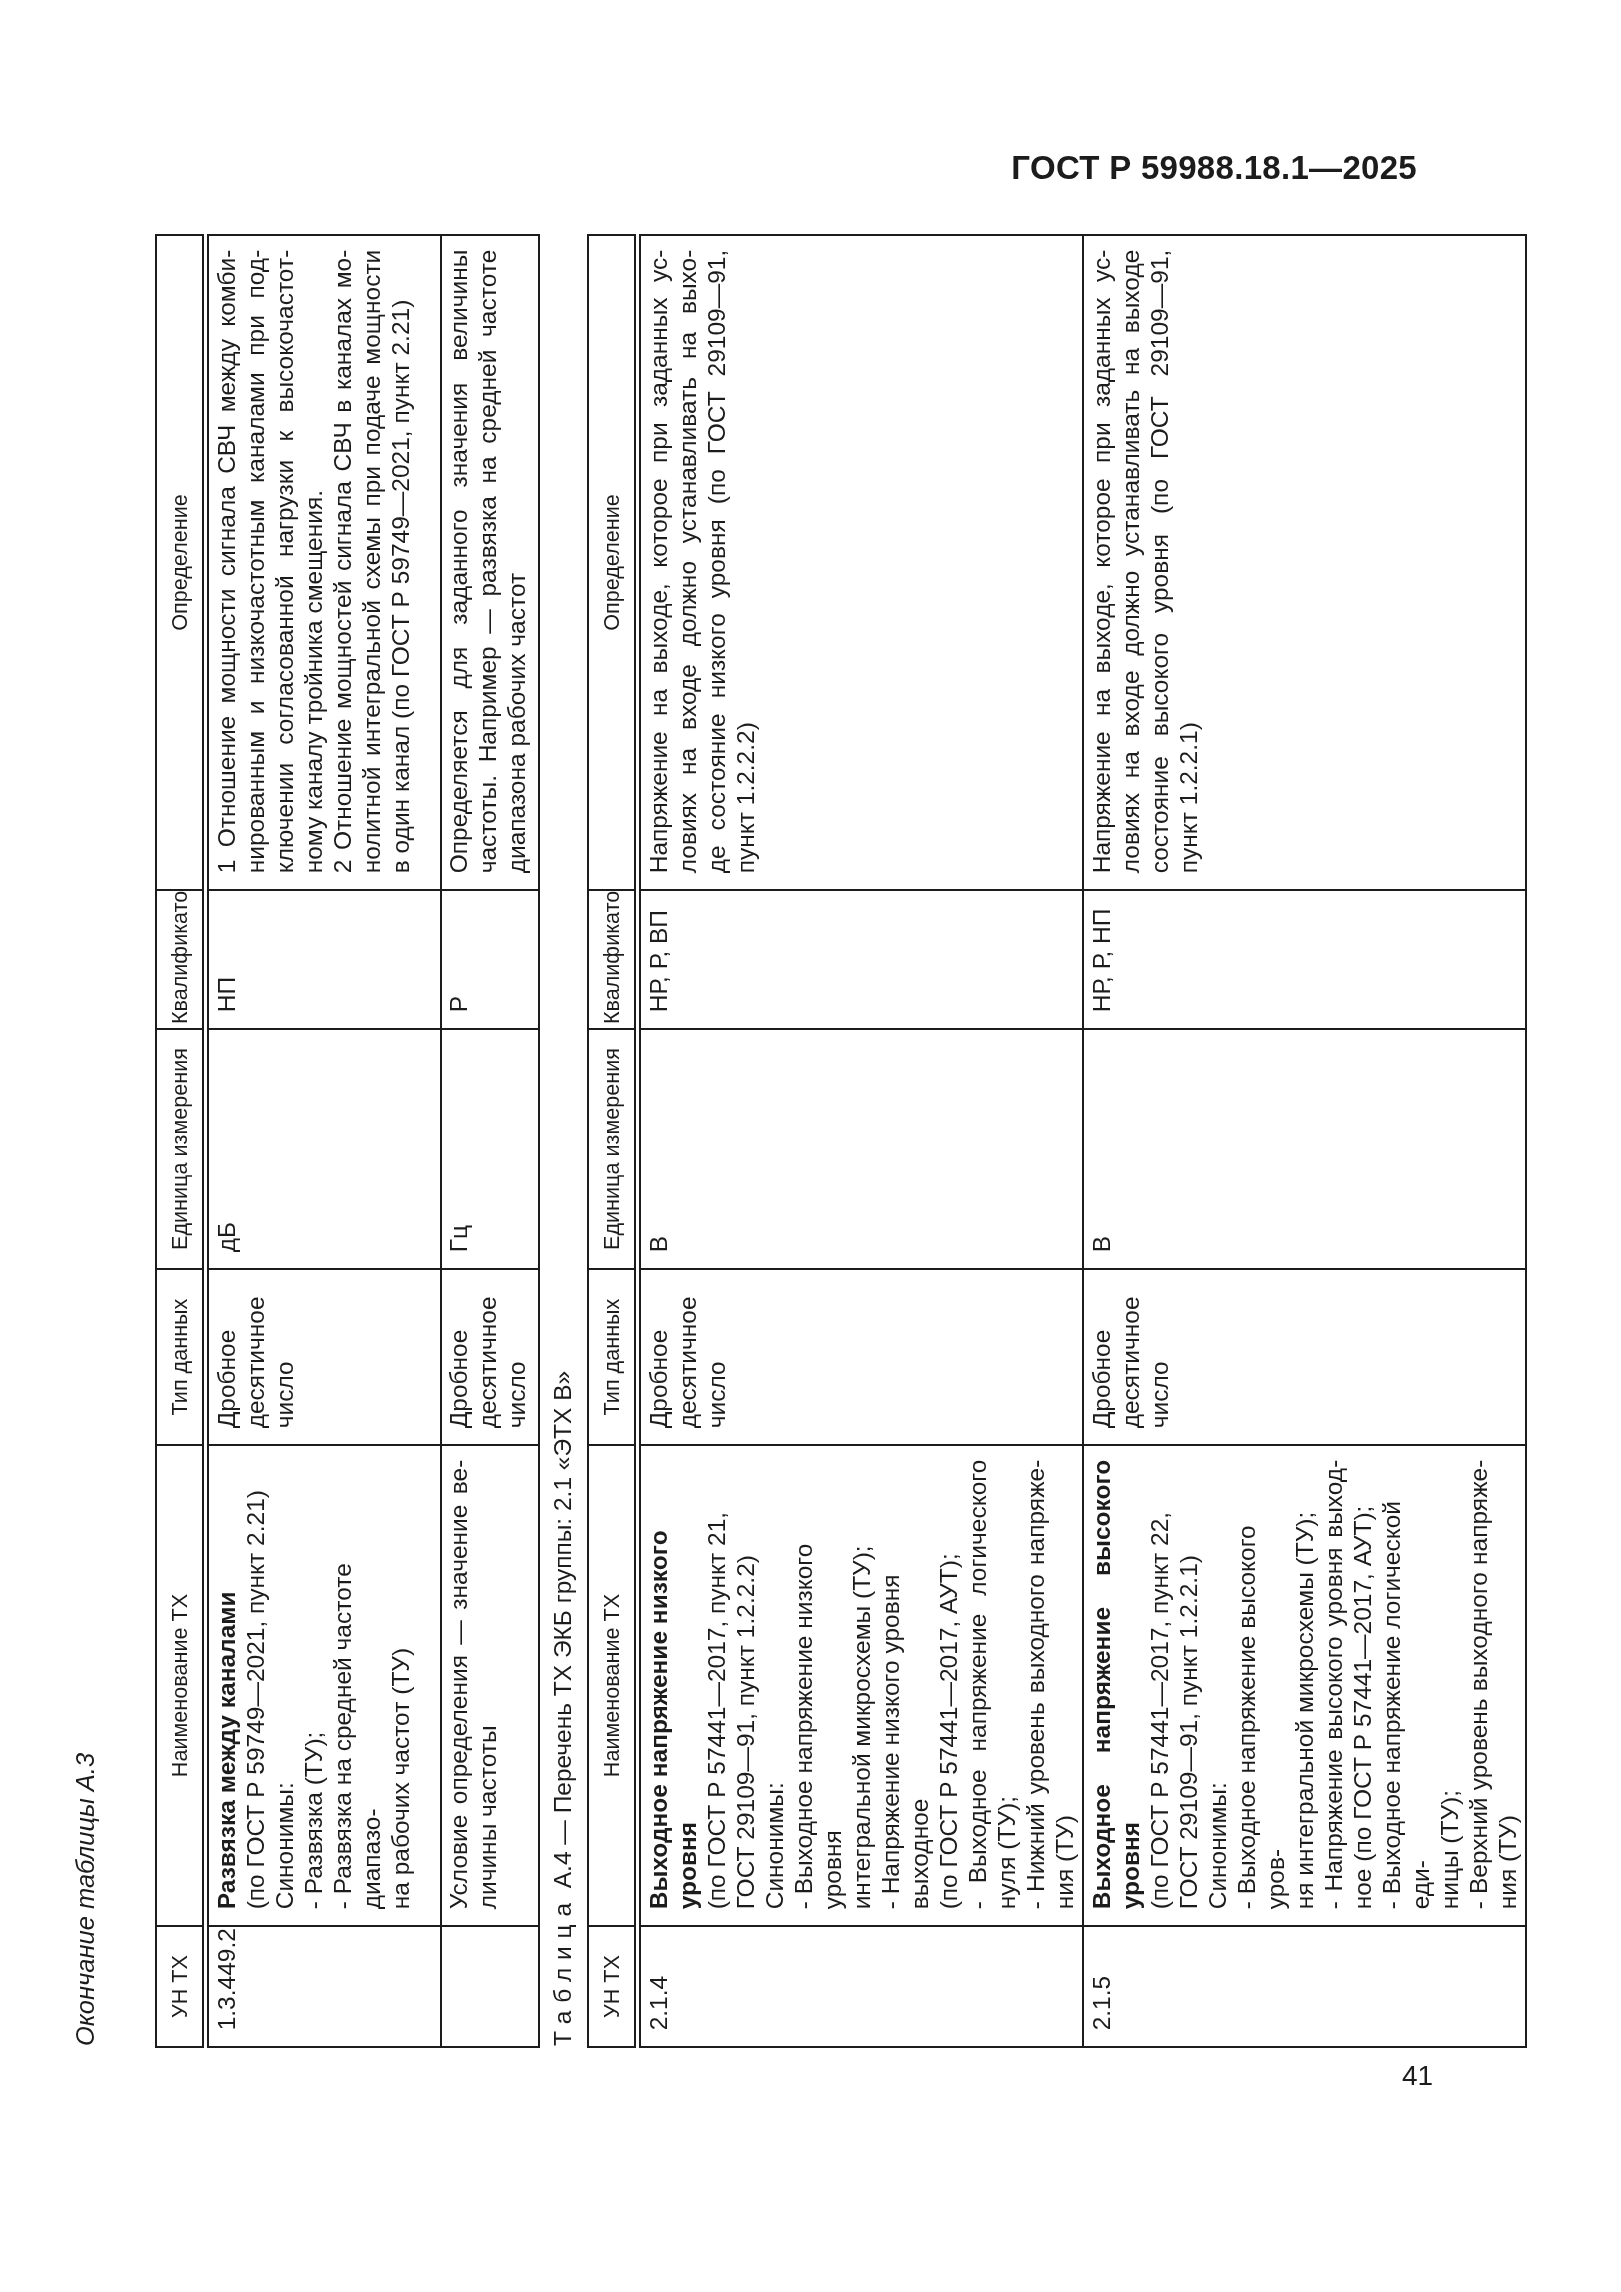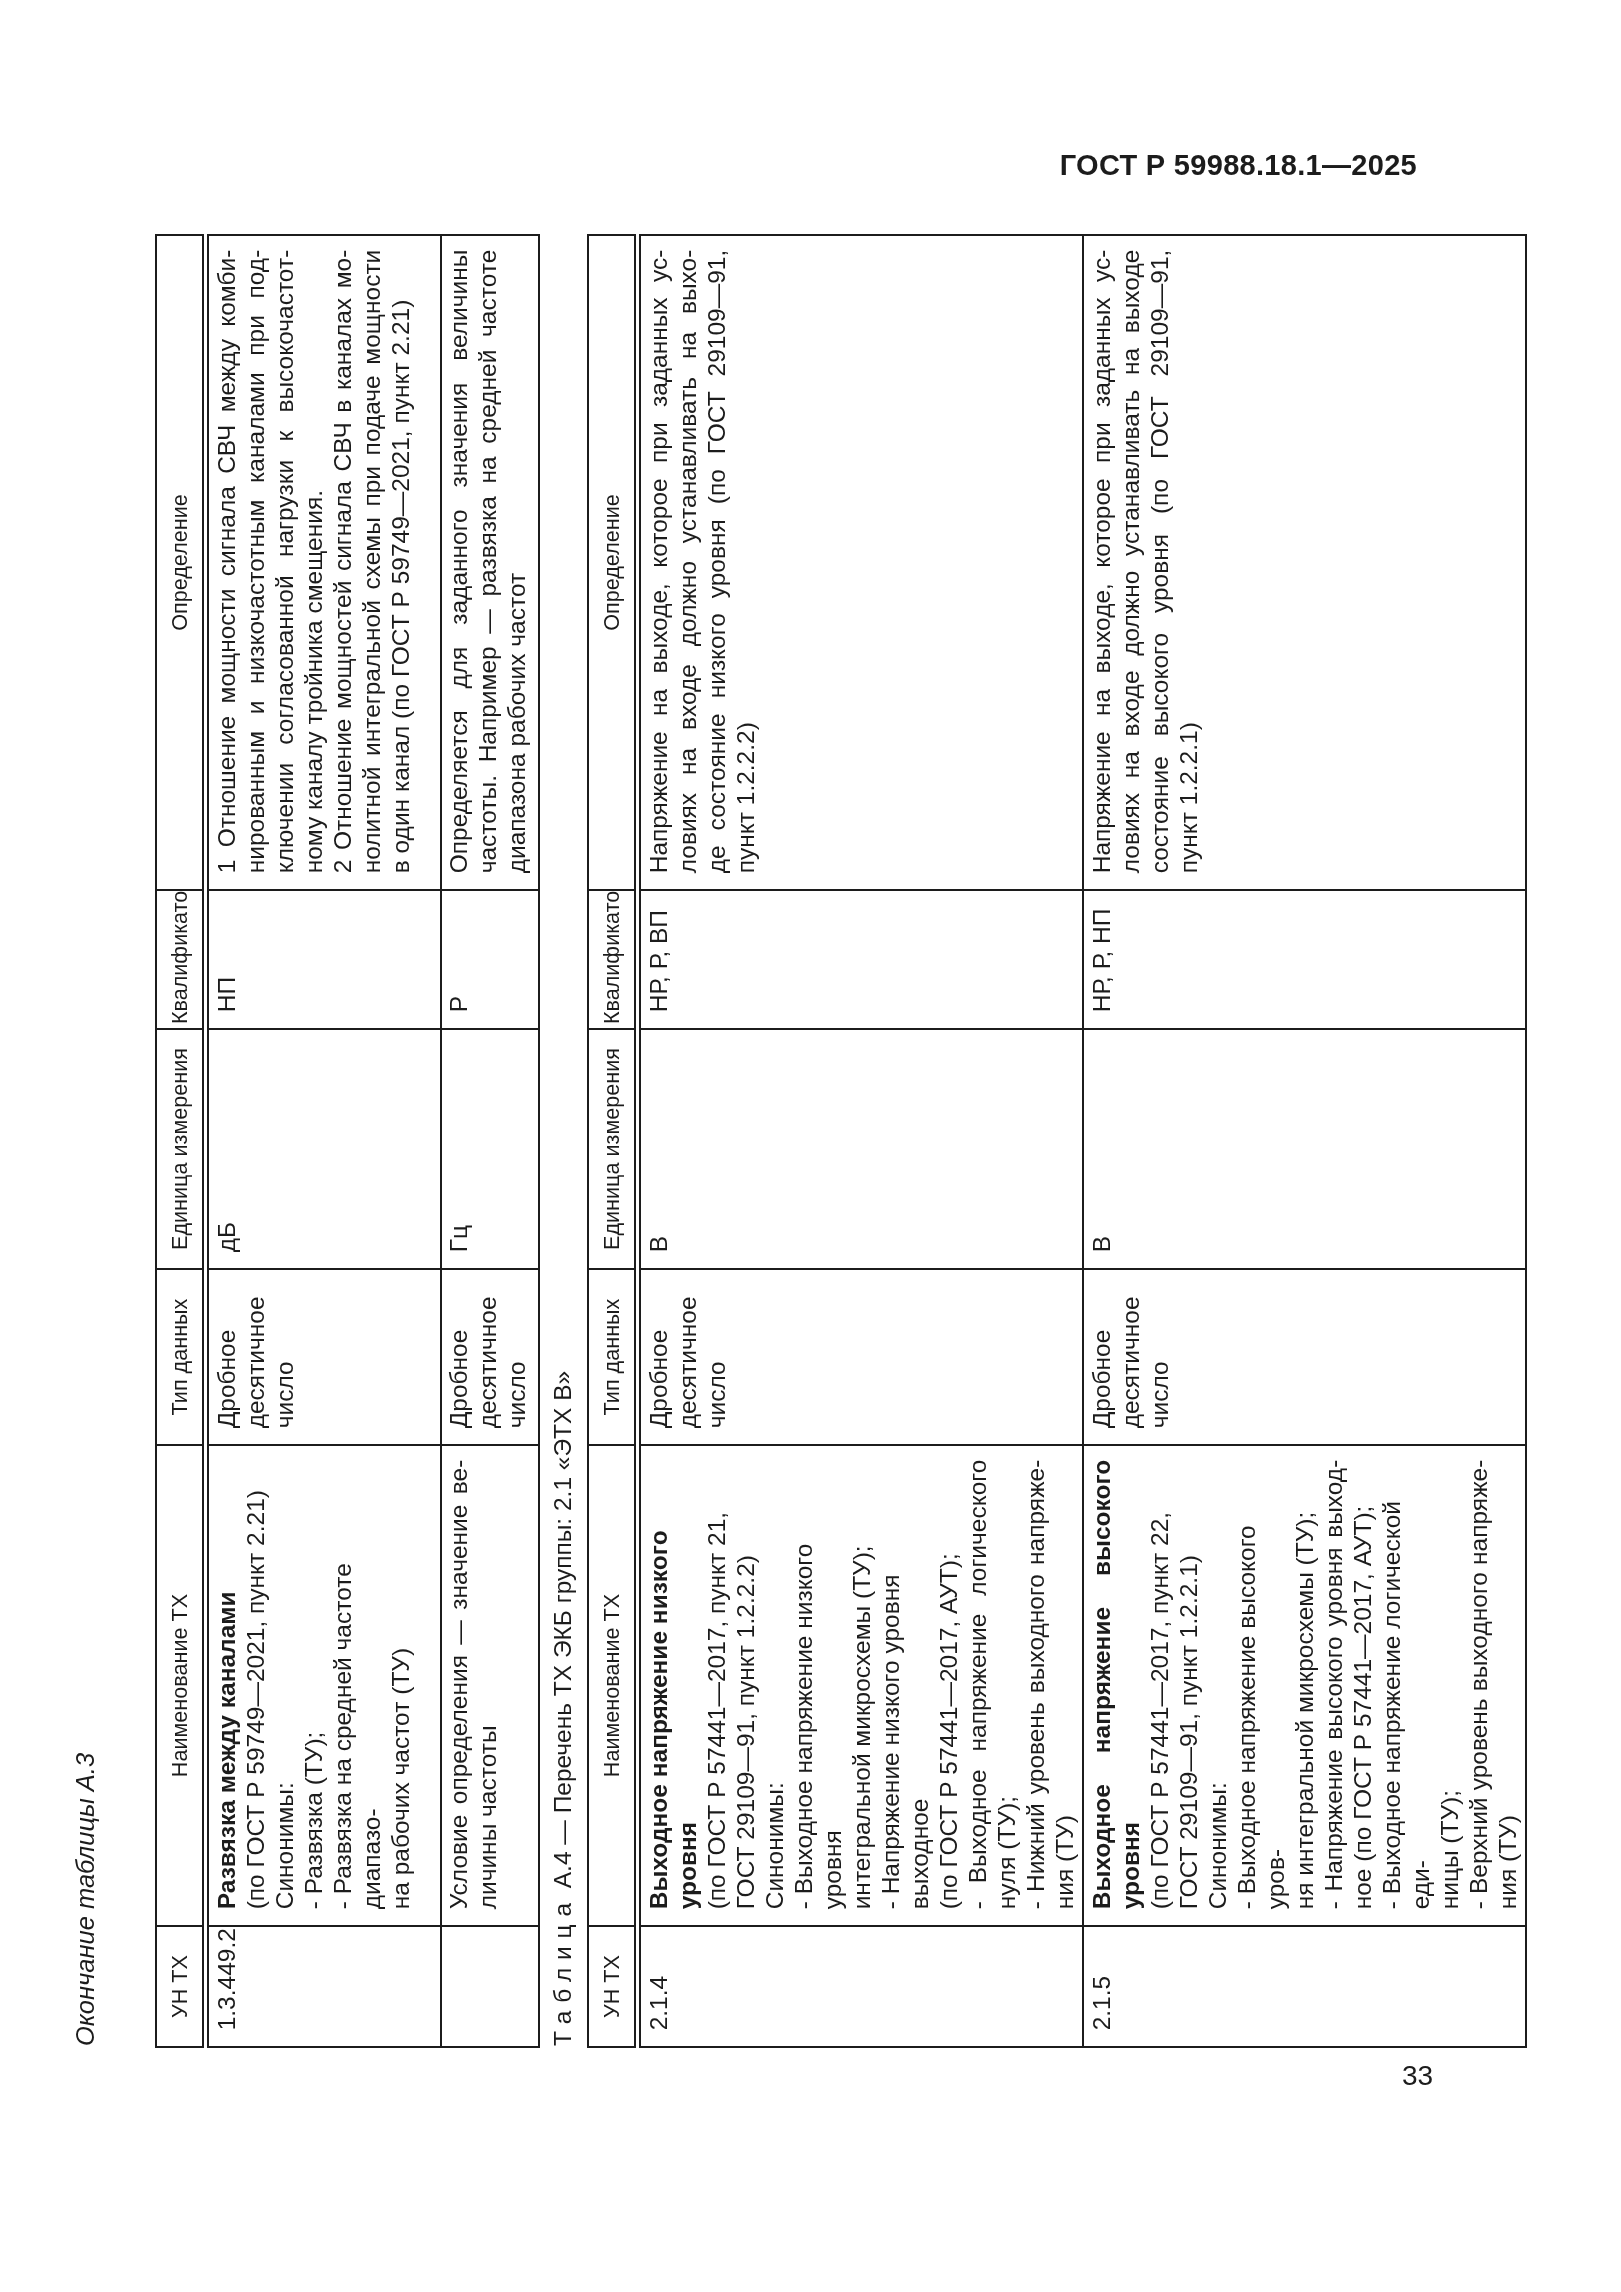--- a/index.html
+++ b/index.html
@@ -3,21 +3,21 @@
 <meta charset="utf-8">
 <style>
   html,body{margin:0;padding:0;}
   body{
     width:1621px;height:2293px;position:relative;overflow:hidden;
     background:#ffffff;color:#1c1c1c;
     font-family:"Liberation Sans","DejaVu Sans",sans-serif;
   }
   .doc-header{
     position:absolute;top:149px;right:204px;
-    font-size:29px;font-weight:bold;letter-spacing:0.3px;white-space:nowrap;
+    font-size:33px;font-weight:bold;letter-spacing:0.3px;white-space:nowrap;
   }
   .page-number{
     position:absolute;top:2060px;left:1402px;font-size:28px;
   }
   
   .rotated{
     position:absolute;left:69px;top:2048px;width:1812px;
     transform:rotate(-90deg);transform-origin:0 0;
   }
   .cap1{
@@ -43,21 +43,21 @@
   table.gost td{padding:2.9px 13.7px 2.9px 15.7px;line-height:29px;}
   td.c-un{white-space:nowrap;padding-left:11.8px;}
   .ln{min-height:29px;}
   .ln.b{font-weight:bold;}
   .ln.jl{text-align:justify;text-align-last:justify;}
 </style>
 </head>
 <body>
 
 <div class="doc-header">ГОСТ Р 59988.18.1—2025</div>
-<div class="page-number">33</div>
+<div class="page-number">41</div>
 
 <div class="rotated">
   <div class="cap1">Окончание таблицы А.3</div>
   <table class="gost" id="t-a3">
       <colgroup>
         <col style="width: 121px;">
         <col style="width: 481px;">
         <col style="width: 176px;">
         <col style="width: 240px;">
         <col style="width: 139px;">

